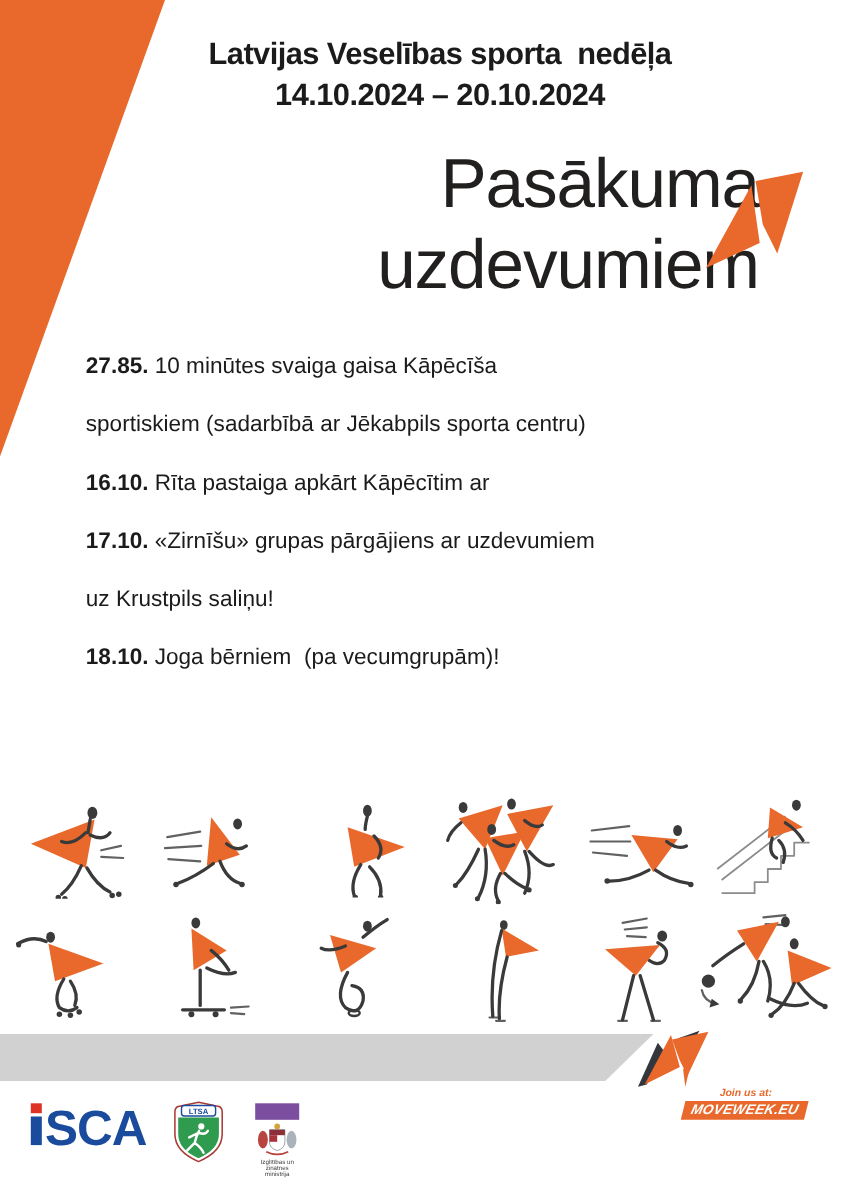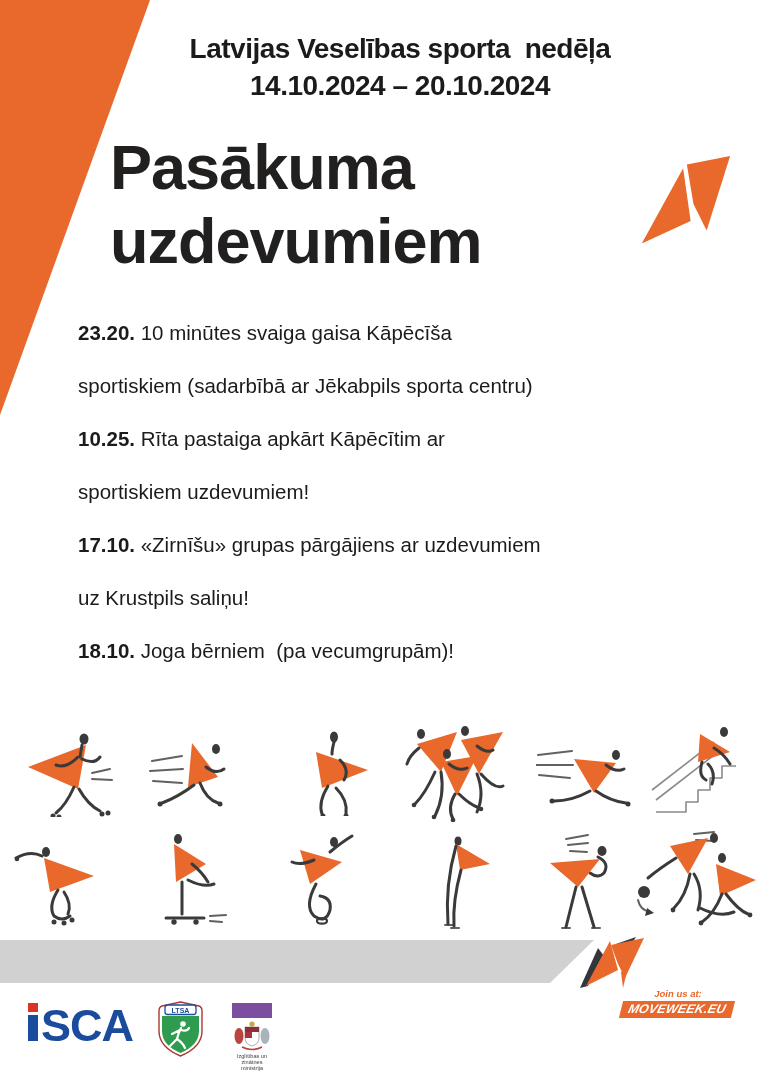--- a/index.html
+++ b/index.html
@@ -7,22 +7,22 @@
     position:relative;width:768px;height:1086px;background:#fff;overflow:hidden;
     font-family:"Liberation Sans",sans-serif;color:var(--text-black,#1d1d1d);
   }
   .orange-corner{
     position:absolute;left:0;top:0;width:150px;height:415px;
     background:var(--accent-orange,#E8692B);
     clip-path:polygon(0 0,100% 0,0 100%);
   }
   .head{position:absolute;left:110px;top:30px;width:580px;text-align:center;}
   .head .h1{font-weight:700;font-size:28px;line-height:37px;letter-spacing:-0.5px;white-space:pre;color:#1b1b1b;}
-  .big{position:absolute;left:110px;top:130px;width:580px;text-align:left;
-       font-weight:700;font-size:63px;line-height:74px;letter-spacing:-1px;color:#221f1f;}
+  .big{position:absolute;left:110px;top:130px;width:580px;text-align:right;
+       font-weight:400;font-size:63px;line-height:74px;letter-spacing:-1px;color:#221f1f;}
   .plane{position:absolute;left:638px;top:155px;width:94px;height:100px;}
   .sched{position:absolute;left:78px;top:306px;width:640px;}
   .sched .line{height:53px;line-height:53px;font-size:20.5px;white-space:pre;color:#1b1b1b;}
   .sched .line .b{font-weight:700;}
   .band{
     position:absolute;left:0;top:940px;width:594px;height:43px;
     background:var(--band-gray,#D1D1D1);
     clip-path:polygon(0 0,100% 0,92.6% 100%,0 100%);
   }
   .fig{position:absolute;}
@@ -59,24 +59,23 @@
     <div>Pasākuma</div>
     <div>uzdevumiem</div>
   </div>
 
   <svg class="plane" viewBox="0 0 100 106">
     <polygon points="4,94 48,14 56,70" fill="var(--accent-orange,#E8692B)"></polygon>
     <polygon points="52,10 98,1 73,80 59,52" fill="var(--accent-orange,#E8692B)"></polygon>
   </svg>
 
   <div class="sched">
-    <div class="line"><span class="b">23.20.</span><span> 10 minūtes svaiga gaisa Kāpēcīša</span></div>
+    <div class="line"><span class="b">27.85.</span><span> 10 minūtes svaiga gaisa Kāpēcīša</span></div>
     <div class="line"><span class="b"></span><span>sportiskiem (sadarbībā ar Jēkabpils sporta centru)</span></div>
-    <div class="line"><span class="b">10.25.</span><span> Rīta pastaiga apkārt Kāpēcītim ar</span></div>
-    <div class="line"><span class="b"></span><span>sportiskiem uzdevumiem!</span></div>
+    <div class="line"><span class="b">16.10.</span><span> Rīta pastaiga apkārt Kāpēcītim ar</span></div>
     <div class="line"><span class="b">17.10.</span><span> «Zirnīšu» grupas pārgājiens ar uzdevumiem</span></div>
     <div class="line"><span class="b"></span><span>uz Krustpils saliņu!</span></div>
     <div class="line"><span class="b">18.10.</span><span> Joga bērniem  (pa vecumgrupām)!</span></div>
   </div>
 
   <svg class="fig" style="left:22px;top:727px;width:115px;height:90px" viewBox="0 0 115 90">
     <polygon class="tri" points="6,40 64,18 56,62"></polygon>
     <ellipse class="dot" cx="62" cy="12" rx="4.5" ry="5.5"></ellipse>
     <path class="stk" d="M60,18 L58,30"></path>
     <path class="stk" d="M56,30 Q44,42 34,38"></path>

